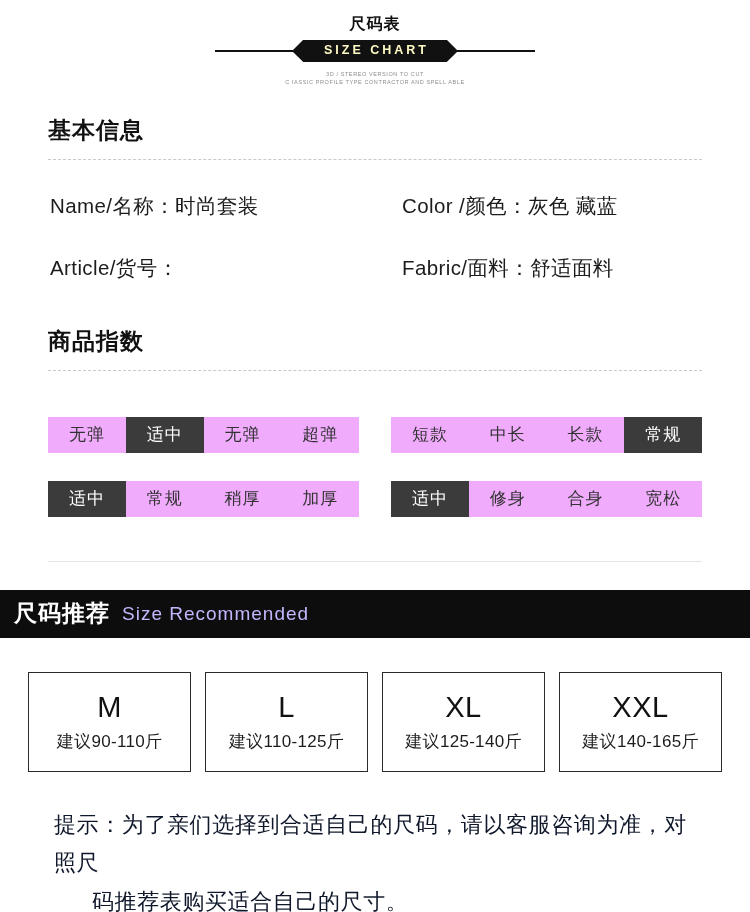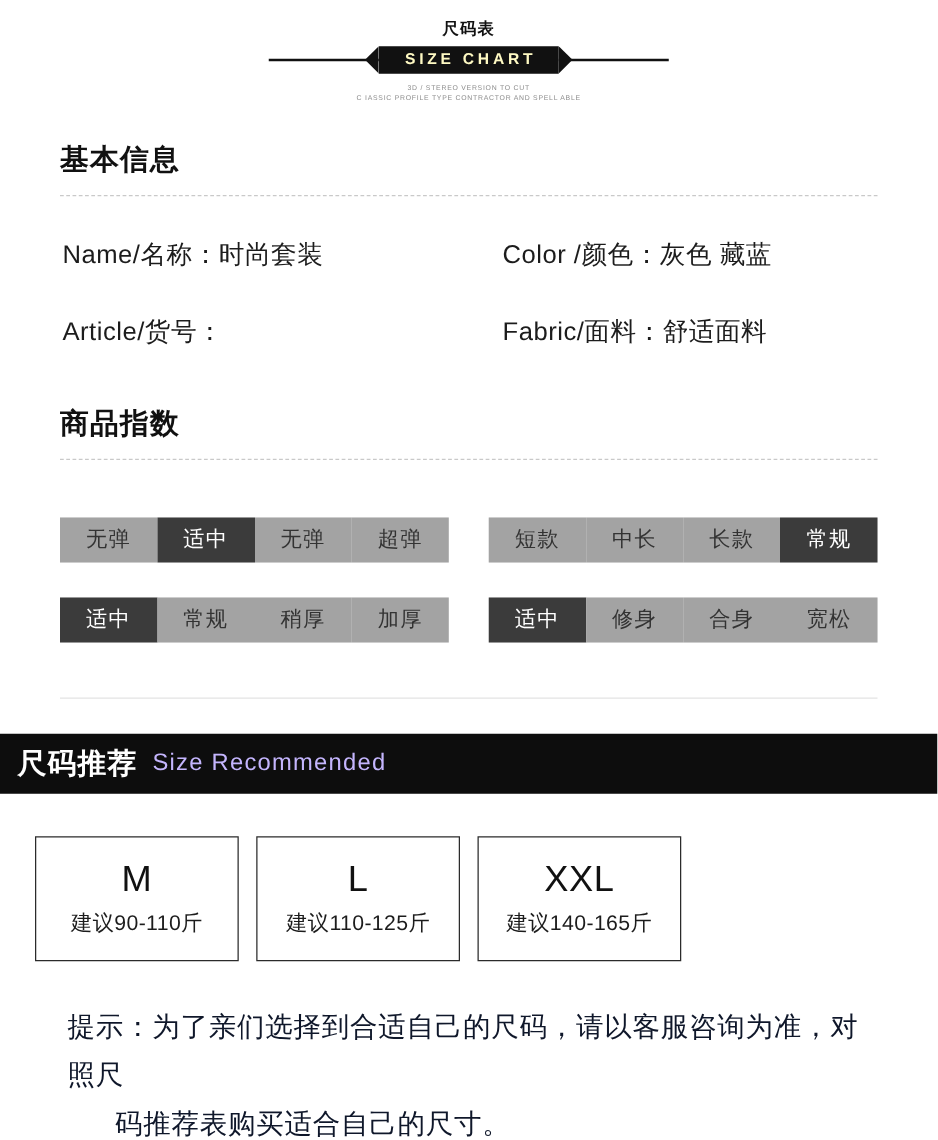--- a/index.html
+++ b/index.html
@@ -19,21 +19,21 @@
     width: 750px;
     height: 912px;
   }
 
   
   .header {
     text-align: center;
     padding-top: 14px;
   }
   .header-title {
-    font-size: 13px;
+    font-size: 16px;
     font-weight: 700;
     letter-spacing: 1px;
     color: #111;
     margin-bottom: 5px;
   }
   .ribbon-wrap {
     display: flex;
     align-items: center;
     justify-content: center;
     gap: 0;
@@ -125,21 +125,21 @@
     height: 36px;
   }
   .tag {
     flex: 1 1 0;
     display: flex;
     align-items: center;
     justify-content: center;
     font-size: 17px;
     color: #333;
     letter-spacing: 1px;
-    background: #a3a3a3;
+    background: #f0abfc;
   }
   .tag.active {
     background: #3b3b3b;
     color: #ffffff;
     font-weight: 400;
   }
 
   
   .light-rule {
     border: 0;
@@ -280,20 +280,24 @@
   <div class="size-boxes">
     <div class="size-box">
       <div class="size-label">M</div>
       <div class="size-range">建议90-110斤</div>
     </div>
     <div class="size-box">
       <div class="size-label">L</div>
       <div class="size-range">建议110-125斤</div>
     </div>
     <div class="size-box">
+      <div class="size-label">XL</div>
+      <div class="size-range">建议125-140斤</div>
+    </div>
+    <div class="size-box">
       <div class="size-label">XXL</div>
       <div class="size-range">建议140-165斤</div>
     </div>
   </div>
 
   <div class="tip">
     <div>提示：为了亲们选择到合适自己的尺码，请以客服咨询为准，对照尺</div>
     <div class="tip-line2">码推荐表购买适合自己的尺寸。</div>
   </div>
 

